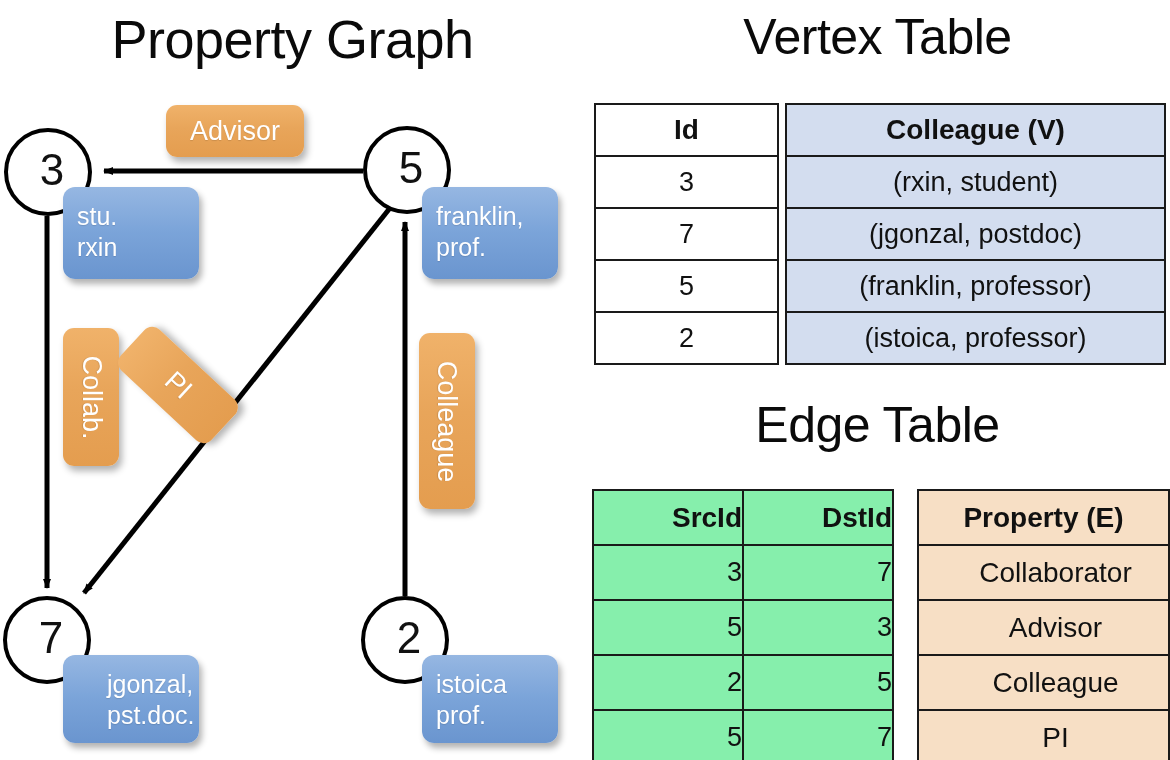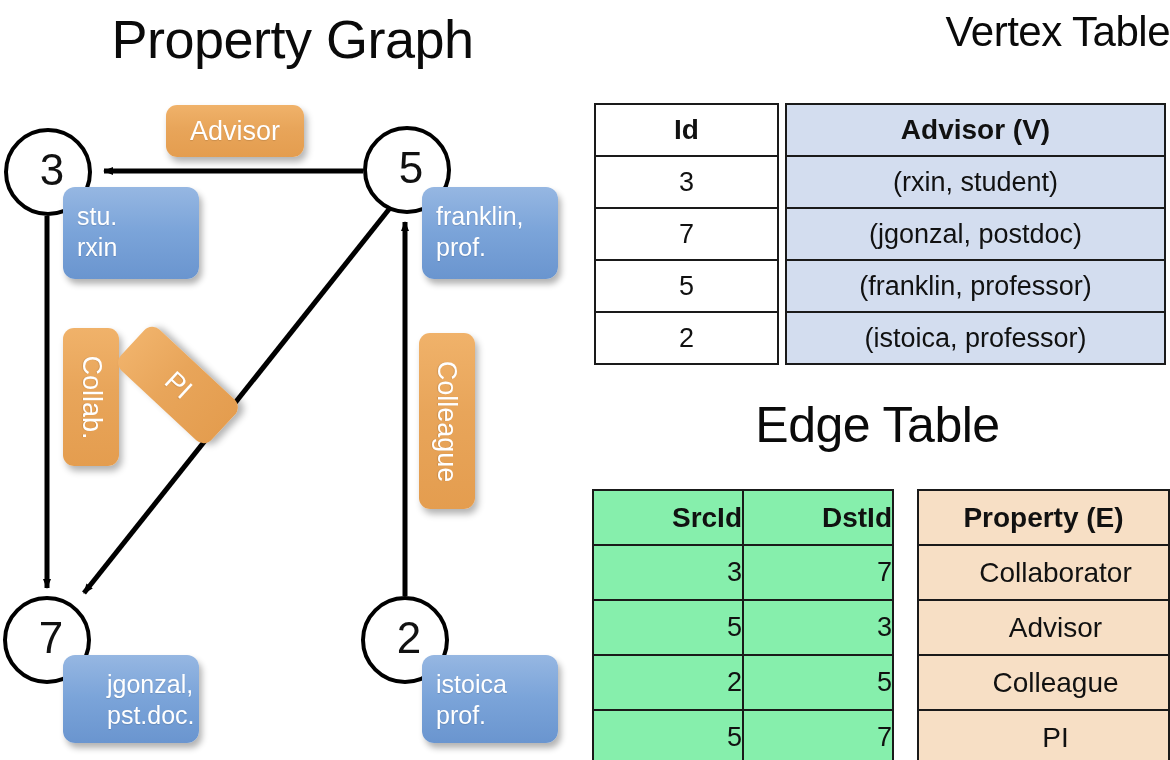--- a/index.html
+++ b/index.html
@@ -19,21 +19,21 @@
   
   .title {
     position: absolute;
     font-family: "Liberation Sans", sans-serif;
     font-weight: 300;
     color: #0a0a0a;
     white-space: nowrap;
     letter-spacing: -0.5px;
   }
   #title-property-graph { left: 0; top: 8px; width: 585px; text-align: center; font-size: 54px; }
-  #title-vertex-table   { left: 585px; top: 8px; width: 585px; text-align: right; font-size: 42px; }
+  #title-vertex-table   { left: 585px; top: 8px; width: 585px; text-align: center; font-size: 50px; }
   #title-edge-table     { left: 585px; top: 396px; width: 585px; text-align: center; font-size: 50px; }
 
   
   #graph-canvas {
     position: absolute;
     left: 0; top: 0;
     width: 585px; height: 760px;
   }
   #graph-edges { position: absolute; left: 0; top: 0; width: 585px; height: 760px; }
 
@@ -219,21 +219,21 @@
     </tr>
     <tr>
       <td>2</td>
     </tr>
   </tbody>
 </table>
 
 <table id="vertex-prop-table" class="tbl">
   <tbody>
     <tr>
-      <th>Advisor (V)</th>
+      <th>Colleague (V)</th>
     </tr>
     <tr>
       <td>(rxin, student)</td>
     </tr>
     <tr>
       <td>(jgonzal, postdoc)</td>
     </tr>
     <tr>
       <td>(franklin, professor)</td>
     </tr>

